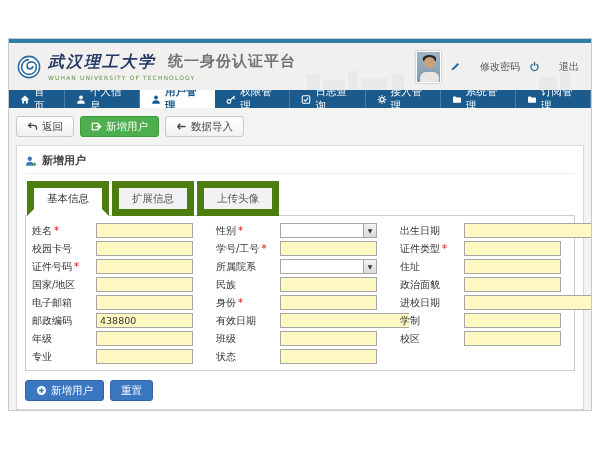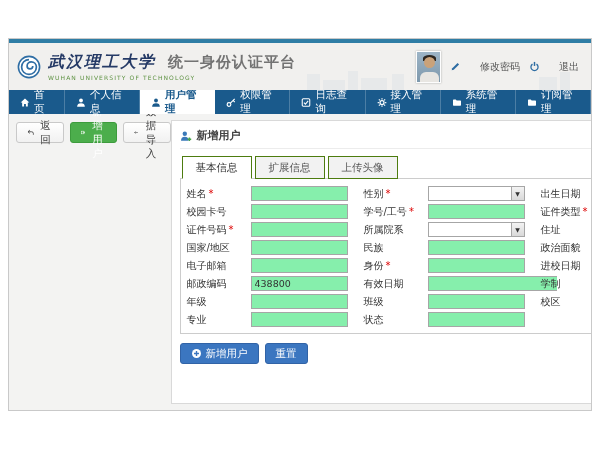--- a/index.html
+++ b/index.html
@@ -6,57 +6,57 @@
   html,body { width:600px; height:450px; background:#fff; font-family:"DejaVu Sans","Liberation Sans",sans-serif; overflow:hidden; }
   .app { position:absolute; left:8px; top:38px; width:584px; height:373px; background:#fff; border:1px solid #c9c9c9; overflow:hidden; display:flex; flex-direction:column; }
   .accent-bar { height:4px; background:#2f7da5; flex:none; }
   
   .header { height:47px; background:#f1f0ee; flex:none; position:relative; display:flex; align-items:center; justify-content:space-between; padding:0 12px 0 8px; overflow:hidden; }
   .skyline { position:absolute; bottom:0; left:0; width:100%; height:20px; pointer-events:none; }
   .skyline i { position:absolute; bottom:0; background:#e3e6e8; opacity:.7; display:block; }
   .brand { display:flex; align-items:center; gap:7px; position:relative; z-index:1; }
   .logo { width:24px; height:24px; display:inline-flex; }
   .brand-text { display:flex; flex-direction:column; }
-  .brand-line { display:flex; align-items:center; gap:12px; }
+  .brand-line { display:flex; align-items:flex-start; gap:12px; }
   .uni-name { font-family:"DejaVu Serif","Liberation Serif",serif; font-weight:bold; font-style:italic; font-size:16px; color:#253a66; letter-spacing:2px; }
   .platform-title { font-size:15px; font-weight:bold; color:#737373; letter-spacing:1px; }
   .uni-en { font-size:6px; color:#5d9141; letter-spacing:1.1px; margin-top:1px; }
   .user-area { display:flex; align-items:center; gap:9px; position:relative; z-index:1; }
   .avatar { width:25px; height:32px; background:linear-gradient(#9db4c6,#7e99ad); border:1px solid #fdfdfd; box-shadow:0 0 2px #aaa; position:relative; overflow:hidden; cursor:pointer; }
   .avatar .head { position:absolute; top:5px; left:7px; width:11px; height:11px; border-radius:50%; background:#caa27a; }
   .avatar .hair { position:absolute; top:3px; left:6px; width:13px; height:6px; border-radius:50% 50% 0 0; background:#2d2620; }
   .avatar .body { position:absolute; bottom:0; left:3px; width:19px; height:10px; border-radius:6px 6px 0 0; background:#e8e6e2; }
   .hlink { display:flex; align-items:center; gap:19px; font-size:10px; color:#555; cursor:pointer; text-decoration:none; }
   .hlink .hicon { width:11px; height:11px; display:inline-flex; color:#2d6ca2; }
   
-  .nav { height:24px; background:#1a5a8c; flex:none; display:flex; align-items:stretch; }
+  .nav { height:18px; background:#1a5a8c; flex:none; display:flex; align-items:stretch; }
   .nav-item { display:flex; align-items:center; gap:4px; padding:0 11px; font-size:10.5px; color:#fff; border-right:1px solid rgba(255,255,255,.22); cursor:pointer; text-decoration:none; }
   .nav-item .nicon { width:11px; height:11px; display:inline-flex; }
   .nav-item.active { background:#fff; color:#1a5a8c; font-weight:bold; }
   
-  .content { flex:1; background:#f3f3f2; padding:6px 7px; display:flex; flex-direction:row; overflow:hidden; }
+  .content { flex:1; background:#f3f3f2; padding:6px 7px; display:flex; flex-direction:column; overflow:hidden; }
   .toolbar { display:flex; gap:6px; margin:2px 0 8px; }
   .btn { display:inline-flex; align-items:center; gap:4px; height:21px; padding:0 10px; font-size:10.5px; border-radius:3px; cursor:pointer; font-family:inherit; }
   .btn .bicon { width:11px; height:11px; display:inline-flex; }
   .btn-default { background:linear-gradient(#ffffff,#f1f1f1); border:1px solid #c9c9c9; color:#444; }
   .btn-green { background:#4cae4c; border:1px solid #3d9b3d; color:#fff; }
   .btn-blue { background:#3b76c0; border:1px solid #3163a6; color:#fff; }
   
   .panel { background:#fff; border:1px solid #d9d9d9; padding:6px 8px 8px; flex:none; }
   .panel-title { display:flex; align-items:center; gap:5px; font-size:11px; font-weight:bold; color:#444; padding:1px 0 5px; border-bottom:1px solid #ececec; margin-bottom:7px; }
   .panel-title .picon { width:12px; height:12px; display:inline-flex; }
   .tabs { display:flex; gap:3px; position:relative; z-index:2; margin-bottom:-1px; padding-left:2px; }
-  .tab { padding:4px 13px 3px; font-size:10.5px; background:#f2f2f2; border:1px solid #4d7c0f; color:#555; cursor:pointer; }
+  .tab { padding:4px 13px 3px; font-size:10.5px; background:#f2f2f2; border:7px solid #4d7c0f; color:#555; cursor:pointer; }
   .tab.active { background:#fff; border-bottom-color:#fff; color:#333; }
   .form-box { border:1px solid #cccccc; background:#fff; padding:7px 6px 6px; display:grid; grid-template-columns:1fr 1fr 1fr; column-gap:16px; row-gap:3px; }
   .cell { display:flex; align-items:center; height:15px; }
   .flabel { width:64px; flex:none; font-size:10px; color:#333; white-space:nowrap; }
   .star { color:#dd0000; margin-left:2px; }
   .ctrl { width:97px; flex:none; display:flex; height:15px; }
-  .txt { flex:1; min-width:0; height:15px; border:1px solid #a6a6a6; font-size:9.5px; padding:0 3px; font-family:inherit; color:#333; background:#86efac; }
+  .txt { flex:1; min-width:0; height:15px; border:1px solid #a6a6a6; font-size:9.5px; padding:0 3px; font-family:inherit; color:#333; background:#fef9c3; }
   .selectbox { flex:1; height:15px; border:1px solid #a6a6a6; background:#fff; display:flex; justify-content:flex-end; cursor:pointer; }
   .selectbox .arr { width:13px; height:100%; background:linear-gradient(#f3f3f3,#d9d9d9); border-left:1px solid #a6a6a6; display:flex; align-items:center; justify-content:center; font-size:6px; color:#333; }
   .datewrap { flex:1; display:flex; }
   .datewrap .txt { border-right:none; }
   .datebtn { width:17px; height:15px; border:1px solid #a6a6a6; background:linear-gradient(#f6f6f6,#dfdfdf); display:flex; align-items:center; justify-content:center; cursor:pointer; }
   .datebtn svg { width:11px; height:11px; }
   .form-actions { display:flex; gap:6px; margin-top:9px; }
   
   .table-box { margin-top:6px; border:1px solid #cfcfcf; background:#fff; flex:none; }
   svg { display:block; width:100%; height:100%; }

